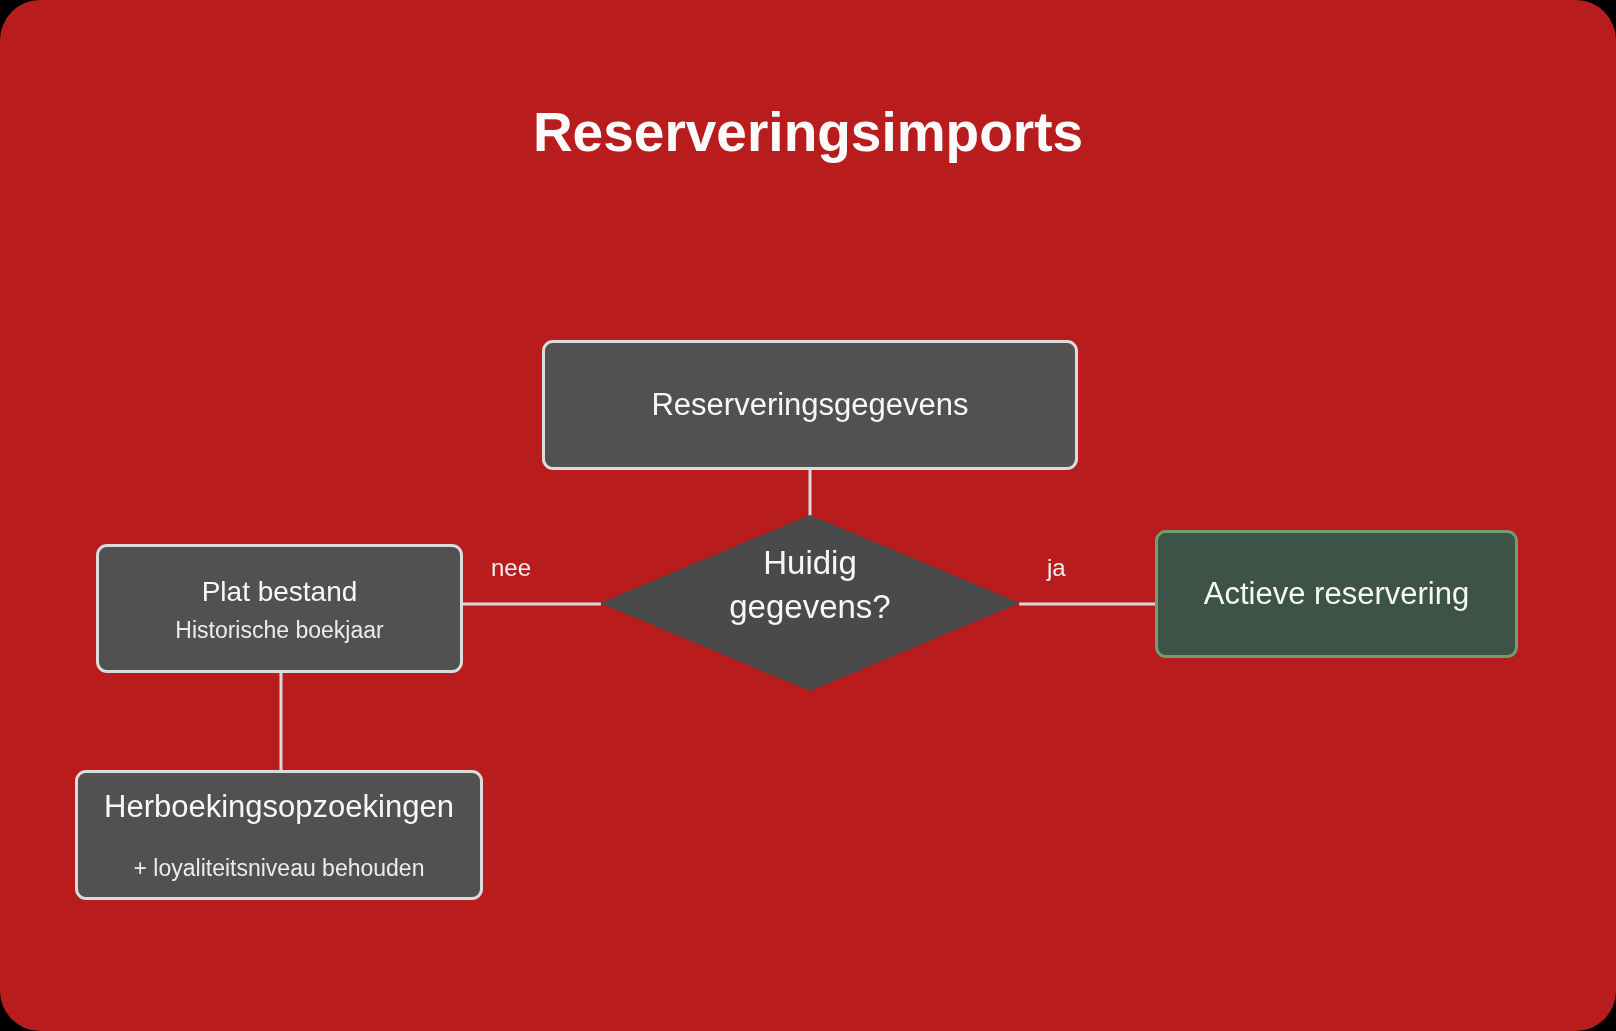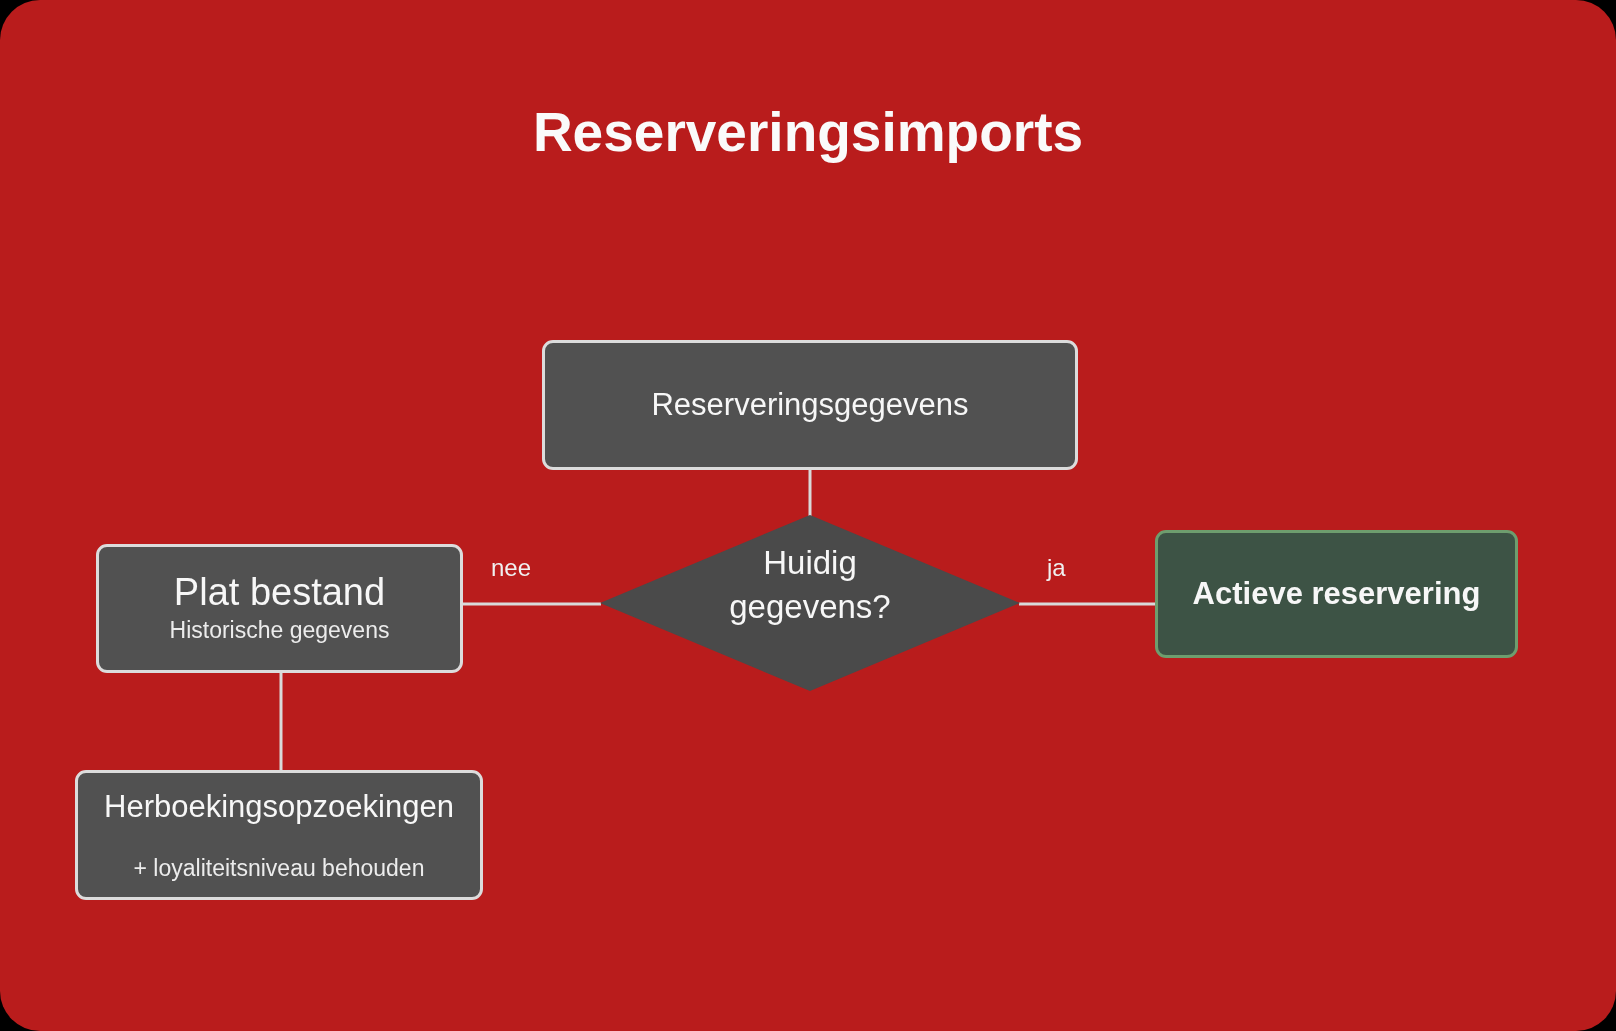--- a/index.html
+++ b/index.html
@@ -59,21 +59,20 @@
   }
   .node .sublabel {
     color: #ececec;
     font-size: 23px;
     line-height: 30px;
     white-space: nowrap;
   }
   .node.green {
     background: #3d5345;
     border-color: #6e9d6e;
-    font-weight: bold;
   }
   .node.source   { left: 542px;  top: 292px; width: 536px; height: 130px; margin-top: 48px; }
   .node.flatfile { left: 96px;   top: 544px; width: 367px; height: 129px; }
   .node.active   { left: 1155px; top: 530px; width: 363px; height: 128px; }
   .node.rebook   { left: 75px;   top: 770px; width: 408px; height: 130px; gap: 27px; }
 
   .diamond-text {
     position: absolute;
     left: 660px;
     top: 541px;
@@ -116,22 +115,22 @@
 
   <div class="diamond-text">
     <div>Huidig</div>
     <div>gegevens?</div>
   </div>
 
   <div class="edge-label no">nee</div>
   <div class="edge-label yes">ja</div>
 
   <div class="node flatfile">
-    <div class="label" style="font-size:38px;">Plat bestand</div>
-    <div class="sublabel">Historische gegevens</div>
+    <div class="label" style="font-size:28px;">Plat bestand</div>
+    <div class="sublabel">Historische boekjaar</div>
   </div>
 
   <div class="node green active">
     <div class="label">Actieve reservering</div>
   </div>
 
   <div class="node rebook">
     <div class="label">Herboekingsopzoekingen</div>
     <div class="sublabel">+ loyaliteitsniveau behouden</div>
   </div>

